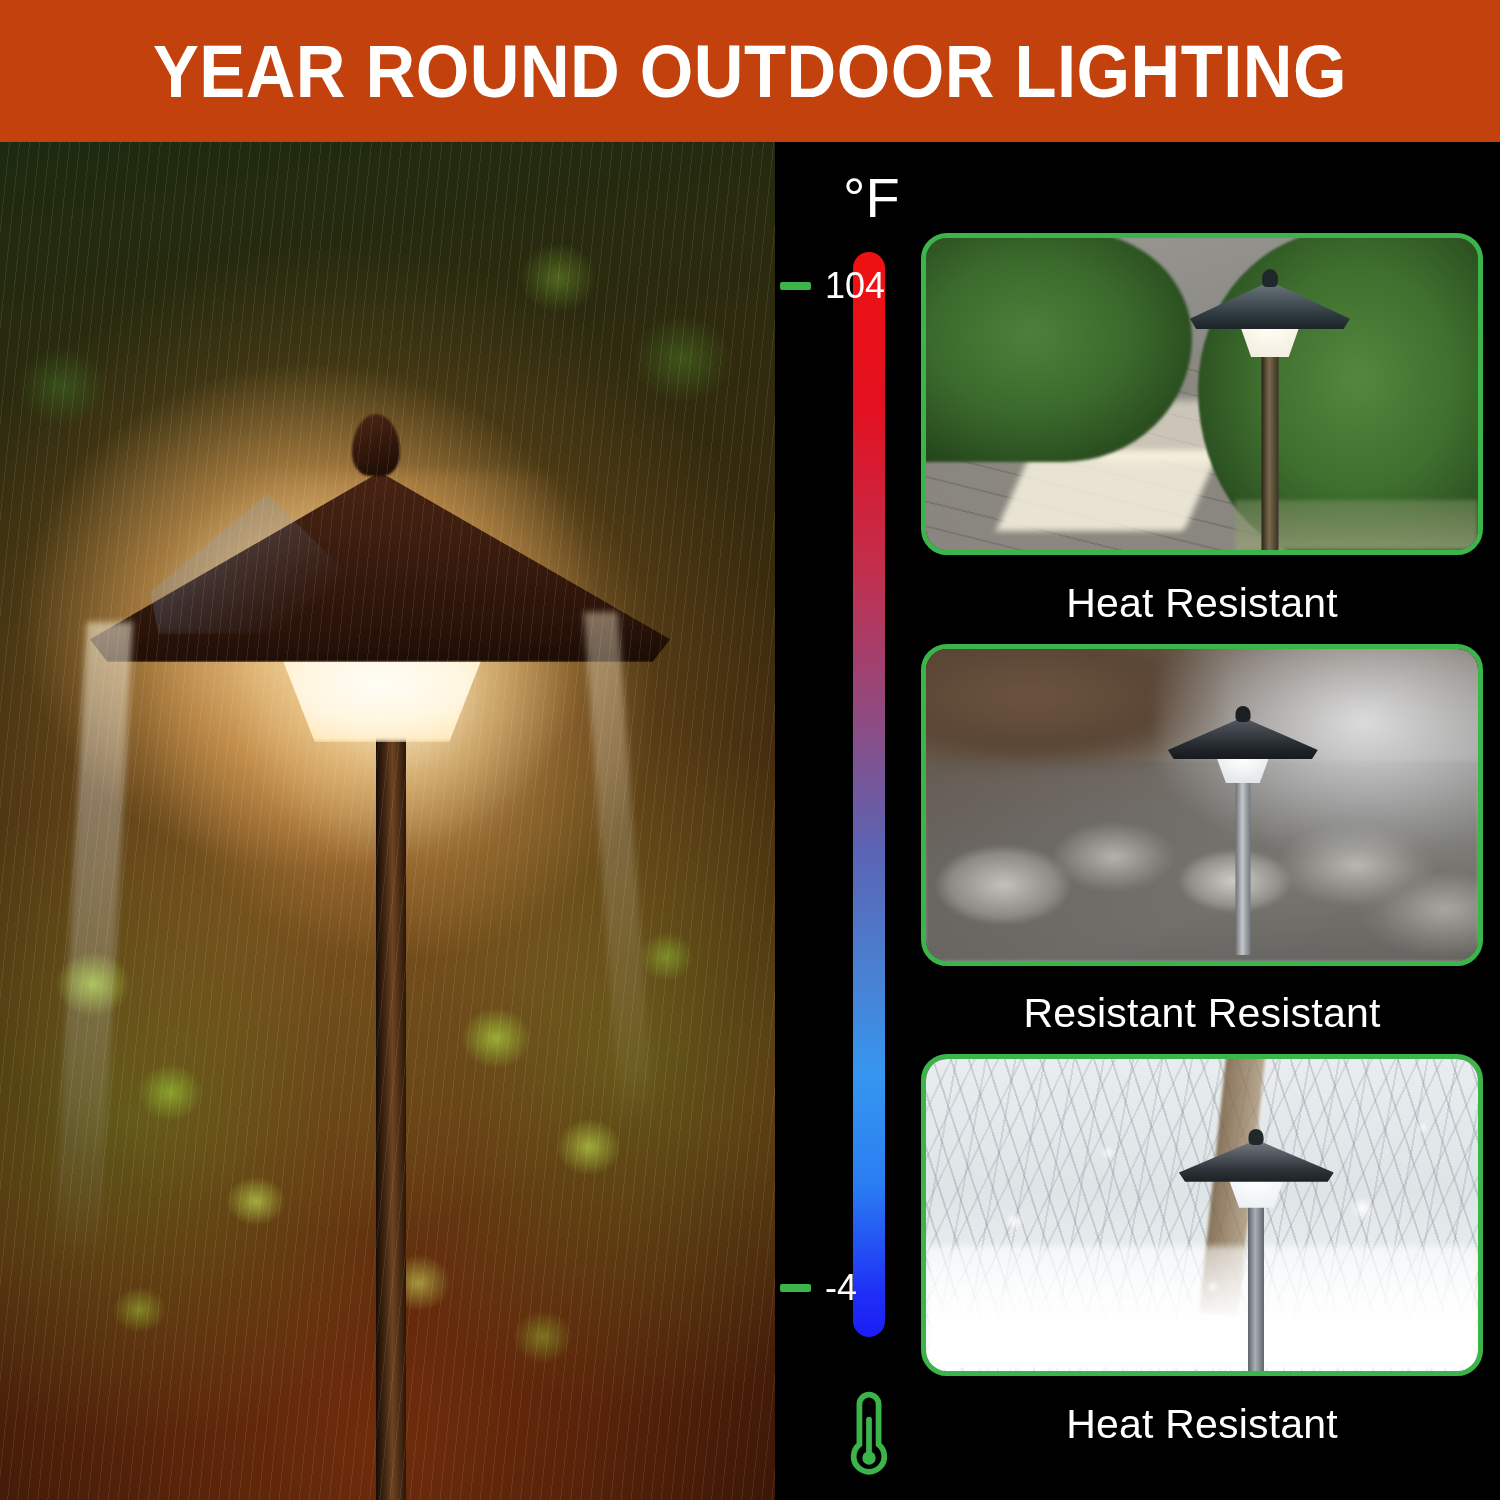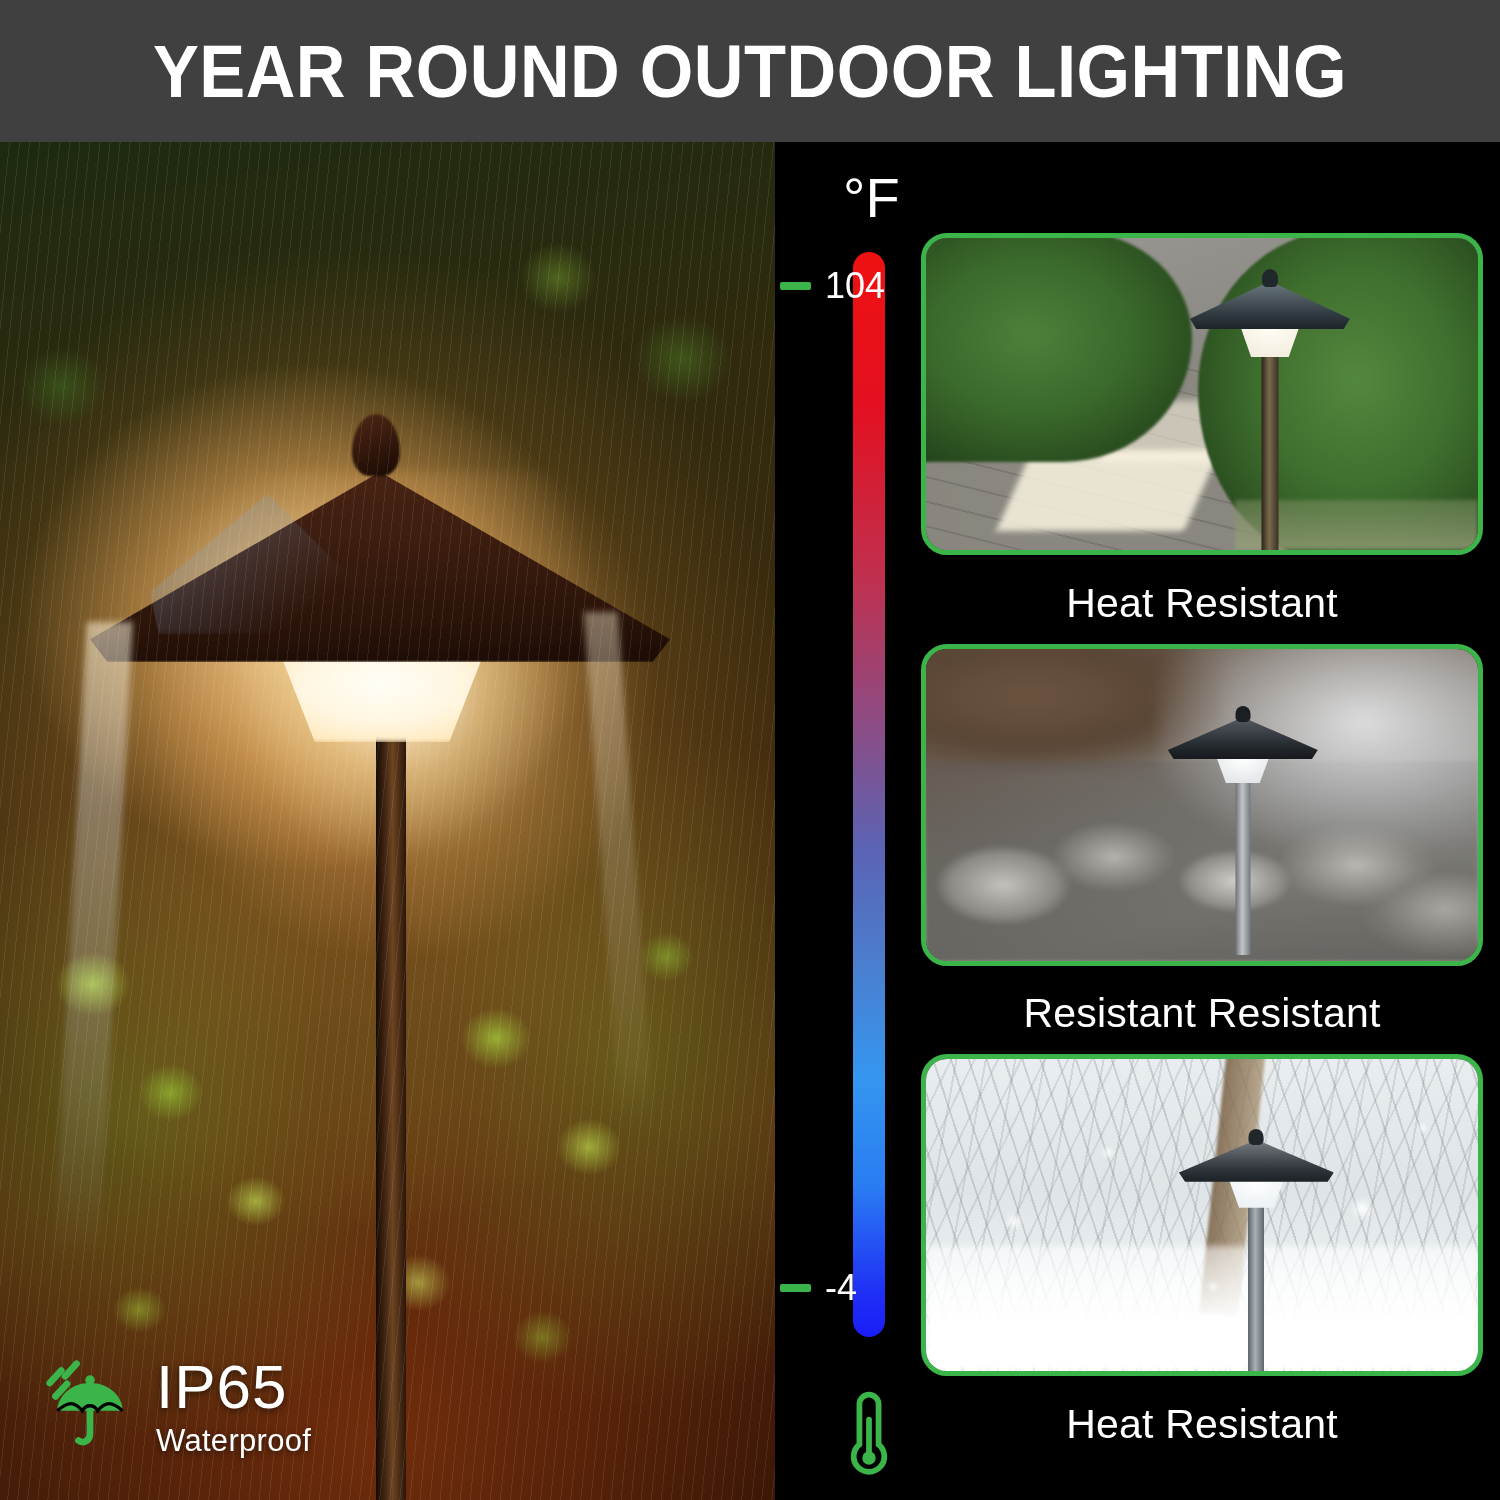--- a/index.html
+++ b/index.html
@@ -7,21 +7,21 @@
     width: 1500px; height: 1500px;
     background: #000;
     font-family: "Liberation Sans", sans-serif;
     overflow: hidden;
   }
   .page { position: relative; width: 1500px; height: 1500px; background: #000; }
 
   
   .banner {
     position: absolute; left: 0; top: 0; width: 1500px; height: 142px;
-    background: #404040;
+    background: #c2410c;
     display: flex; align-items: center; justify-content: center;
   }
   .banner-title {
     color: #ffffff;
     font-size: 74px;
     font-weight: 700;
     letter-spacing: 0.5px;
     transform: scaleX(0.93);
     white-space: nowrap;
     font-family: "Liberation Sans", sans-serif;
@@ -277,39 +277,20 @@
     <div class="lamp-glow"></div>
     <div class="lamp-post"></div>
     <div class="lamp-lens"></div>
     <div class="lamp-shade"></div>
     <div class="lamp-shade-wet"></div>
     <div class="lamp-finial"></div>
     <div class="water-left"></div>
     <div class="water-right"></div>
     <div class="hero-rain"></div>
 
-    <div class="ip-badge">
-      <svg class="ip-icon" viewBox="0 0 100 100">
-        <g stroke="#3bb54a" stroke-width="7" stroke-linecap="round" fill="none">
-          <line x1="8" y1="26" x2="20" y2="13"></line>
-          <line x1="14" y1="40" x2="26" y2="27"></line>
-          <line x1="24" y1="19" x2="36" y2="6"></line>
-        </g>
-        <path d="M50 26 C30 26 16 40 16 55 L84 55 C84 40 70 26 50 26 Z" fill="#3bb54a"></path>
-        <path d="M16 55 C26 46 34 46 42 55 C46 49 54 49 58 55 C66 46 74 46 84 55" fill="#000" opacity="0.001"></path>
-        <path d="M16 55 C26 47 33 47 41 55 L41 55 C33 47 26 47 16 55 Z" fill="#3bb54a"></path>
-        <path d="M50 55 L50 78 C50 86 44 90 38 86" stroke="#3bb54a" stroke-width="7" fill="none" stroke-linecap="round"></path>
-        <circle cx="50" cy="23" r="5" fill="#3bb54a"></circle>
-        <path d="M16 55 C27 45 34 45 42 55 C46 48 54 48 58 55 C66 45 73 45 84 55" stroke="#000" stroke-width="3.5" fill="none"></path>
-      </svg>
-      <div class="ip-text">
-        <span class="ip-main">IP65</span>
-        <span class="ip-sub">Waterproof</span>
-      </div>
-    </div>
   </div>
 
   <div class="right-panel">
 
     <div class="gauge">
       <div class="gauge-unit">°F</div>
       <div class="gauge-bar"></div>
 
       <div class="tick tick-hot">
         <span class="tick-dash"></span>

